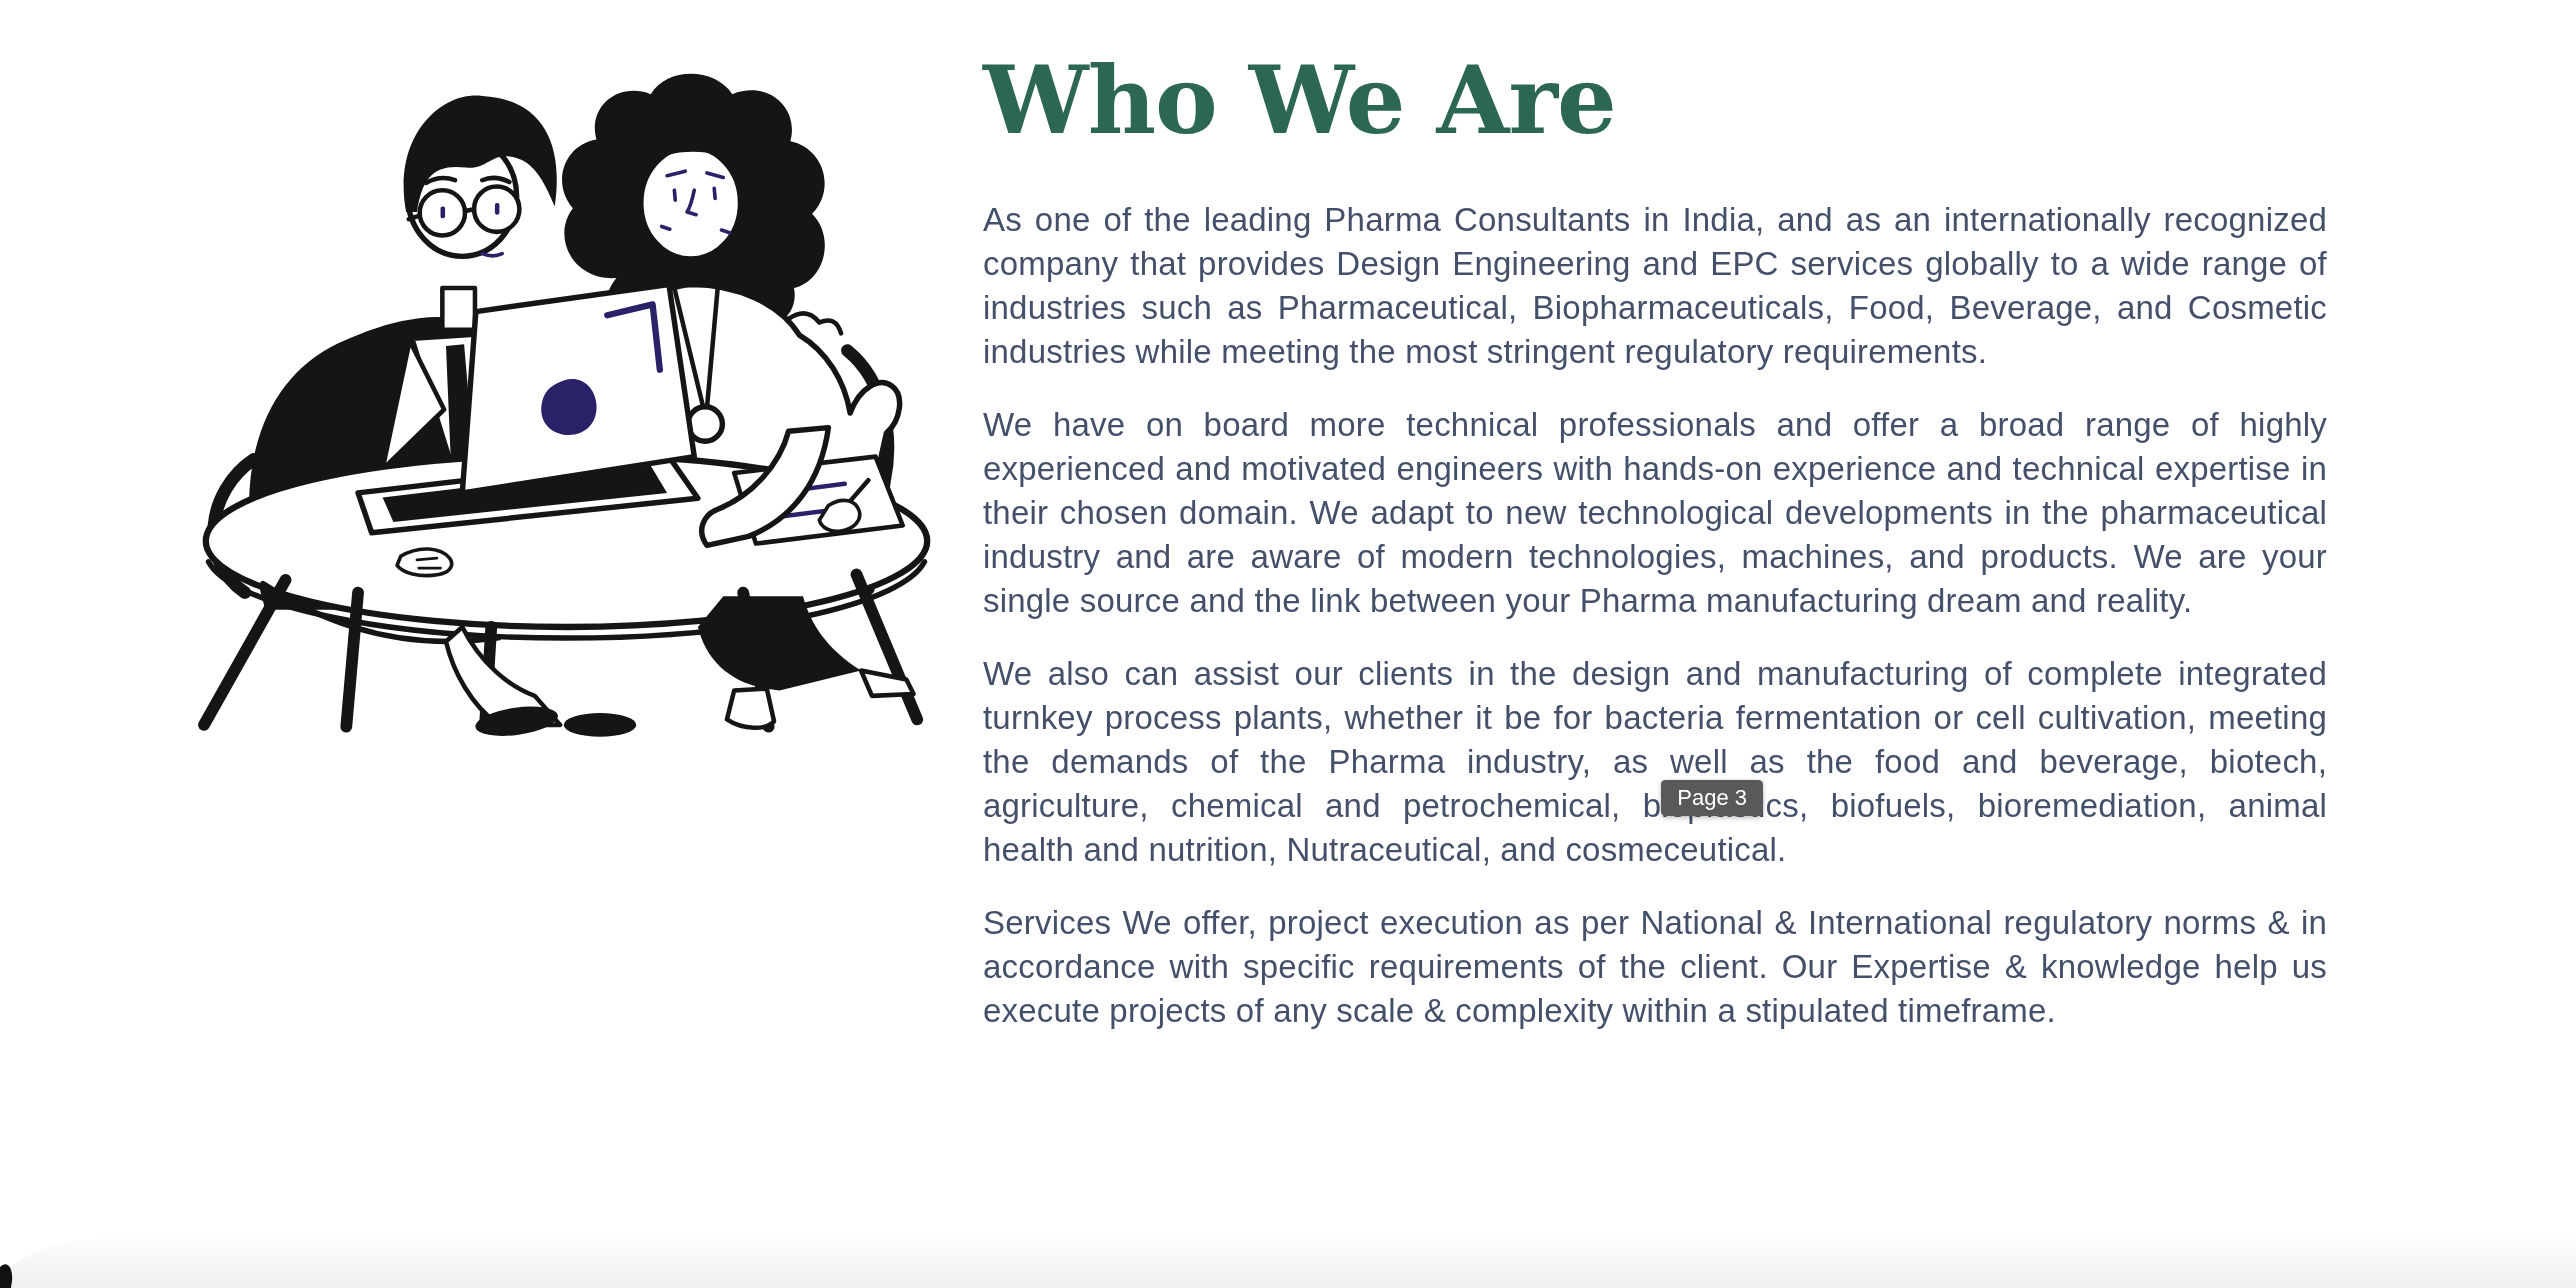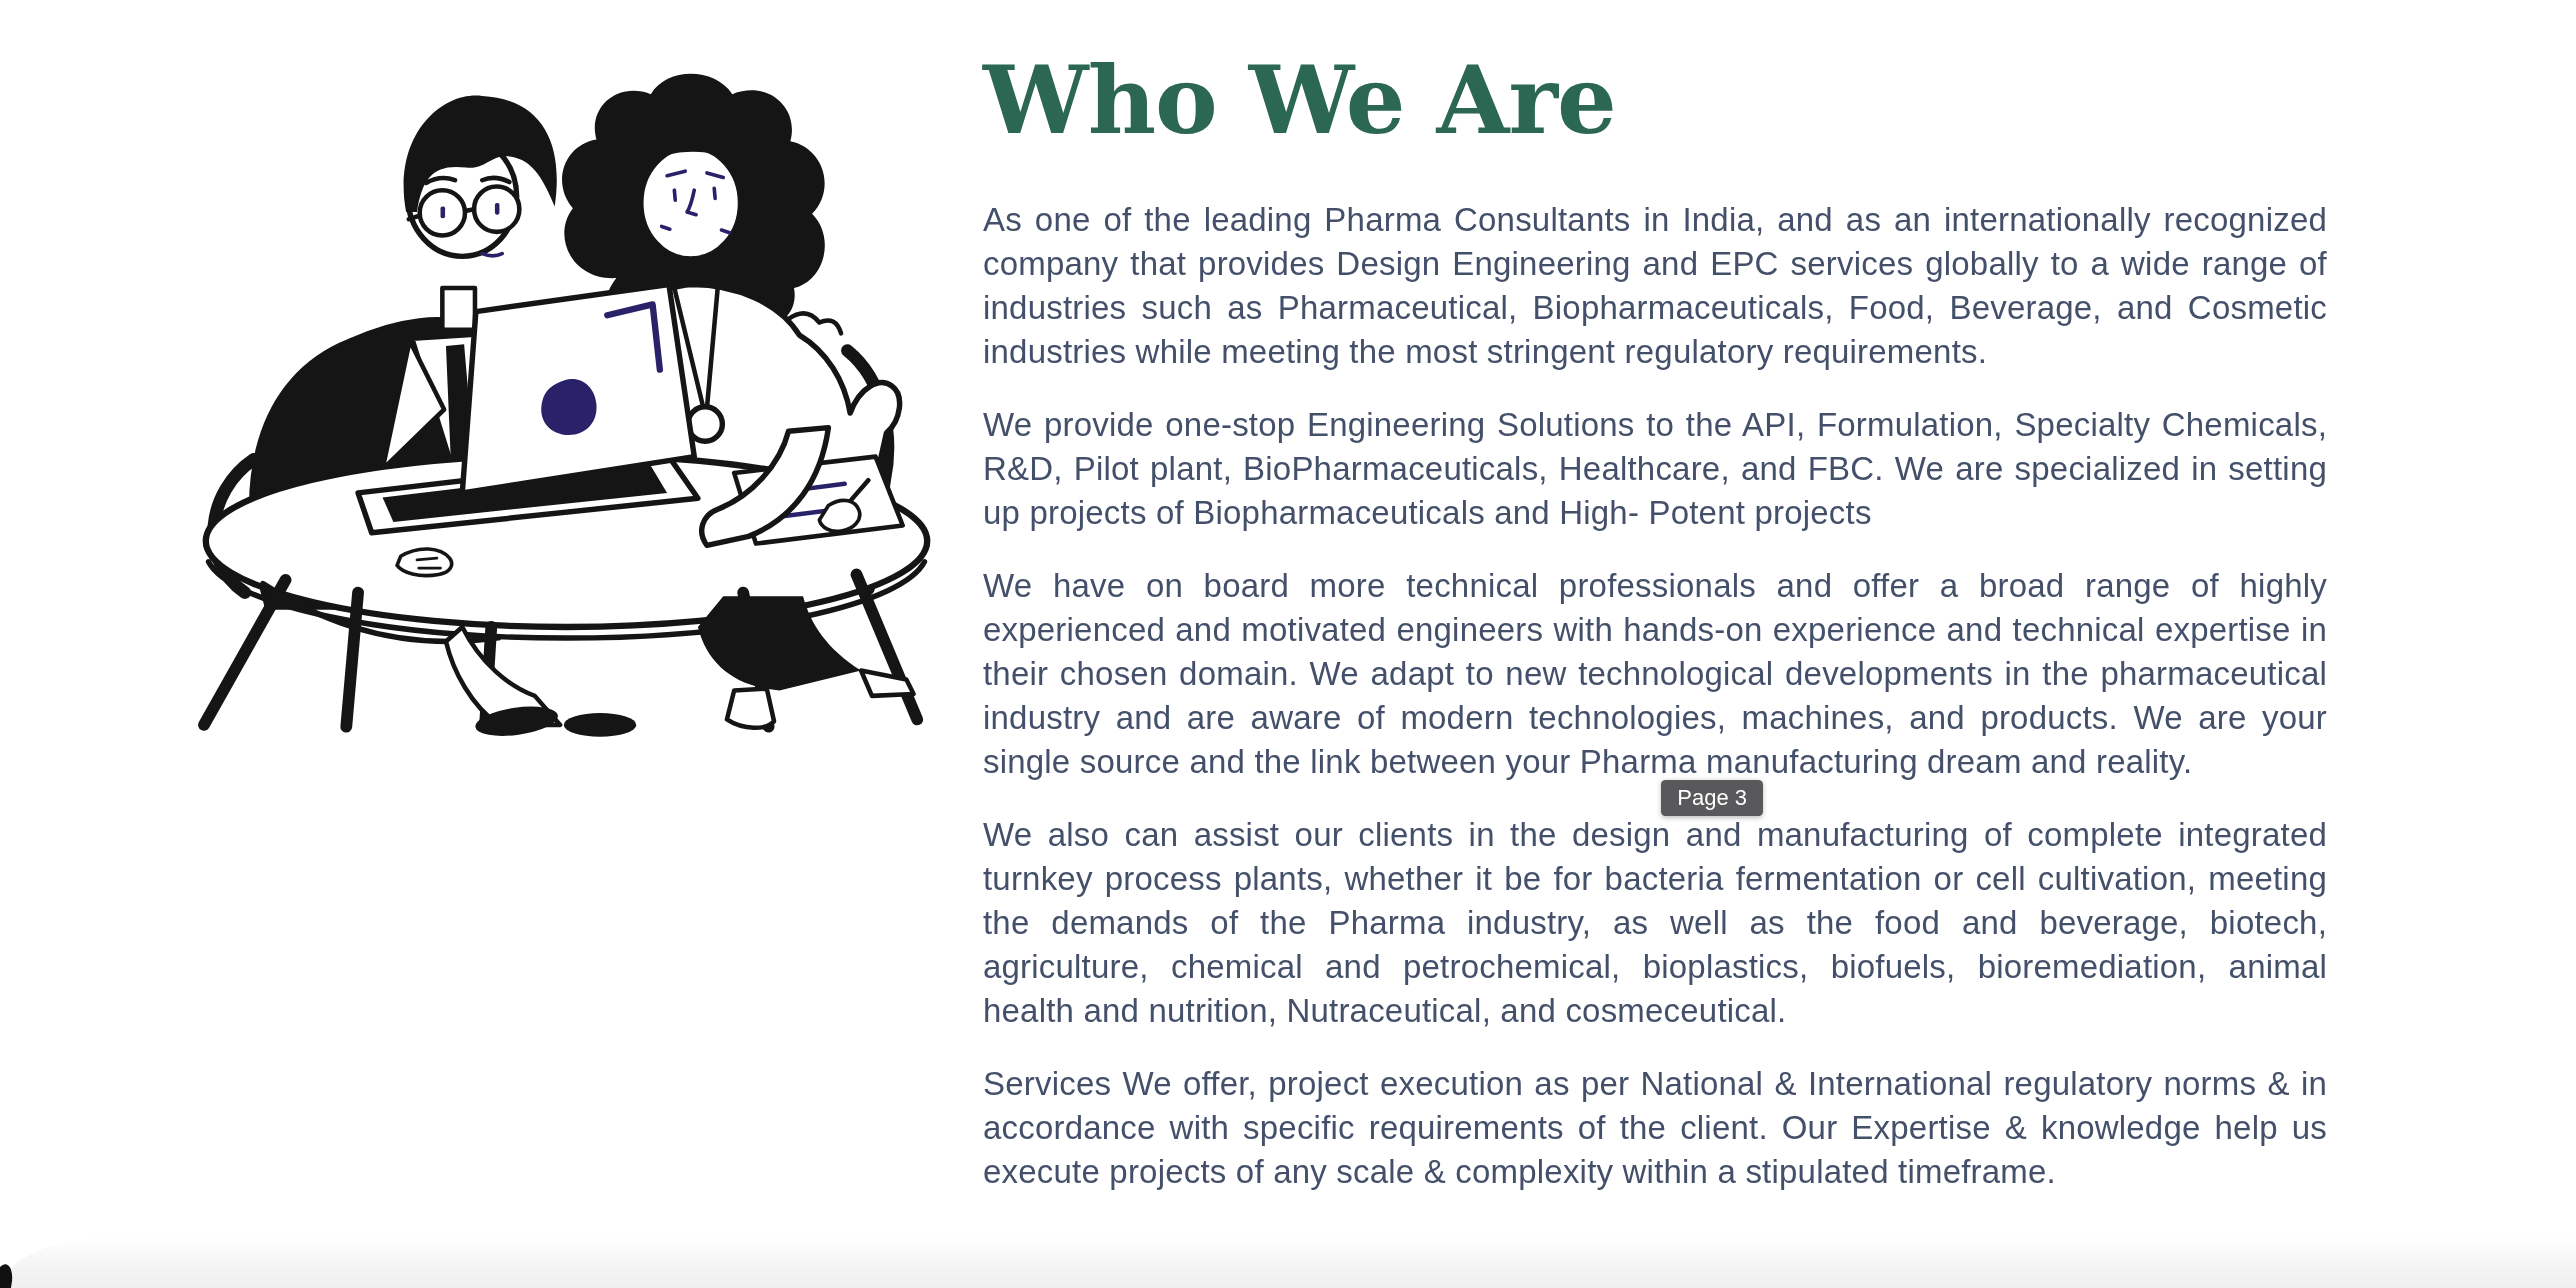--- a/index.html
+++ b/index.html
@@ -156,21 +156,20 @@
       <path d="M600,640 C610,680 640,706 690,710 L780,688 C742,664 724,636 716,606 L628,606 Z" fill="#151515" stroke="none"></path>
       <path d="M640,710 L632,742 C650,754 676,754 684,744 L676,708 Z" fill="#ffffff" stroke-width="5"></path>
       <polygon points="780,688 830,698 838,714 792,716" fill="#ffffff" stroke-width="5"></polygon>
     </g>
   </g>
 </svg>
 
 <div class="content">
   <h1>Who We Are</h1>
   <p>As one of the leading Pharma Consultants in India, and as an internationally recognized company that provides Design Engineering and EPC services globally to a wide range of industries such as Pharmaceutical, Biopharmaceuticals, Food, Beverage, and Cosmetic industries while meeting the most stringent regulatory requirements.</p>
-  <p>We provide one-stop Engineering Solutions to the API, Formulation, Specialty Chemicals, R&amp;D, Pilot plant, BioPharmaceuticals, Healthcare, and FBC. We are specialized in setting up projects of Biopharmaceuticals and High- Potent projects</p>
   <p>We have on board more technical professionals and offer a broad range of highly experienced and motivated engineers with hands-on experience and technical expertise in their chosen domain. We adapt to new technological developments in the pharmaceutical industry and are aware of modern technologies, machines, and products. We are your single source and the link between your Pharma manufacturing dream and reality.</p>
   <p>We also can assist our clients in the design and manufacturing of complete integrated turnkey process plants, whether it be for bacteria fermentation or cell cultivation, meeting the demands of the Pharma industry, as well as the food and beverage, biotech, agriculture, chemical and petrochemical, bioplastics, biofuels, bioremediation, animal health and nutrition, Nutraceutical, and cosmeceutical.</p>
   <p>Services We offer, project execution as per National &amp; International regulatory norms &amp; in accordance with specific requirements of the client. Our Expertise &amp; knowledge help us execute projects of any scale &amp; complexity within a stipulated timeframe.</p>
 </div>
 
 <div class="page-badge">Page 3</div>
 
 <div class="next-section-edge"></div>
 <div class="corner-mark"></div>
 

